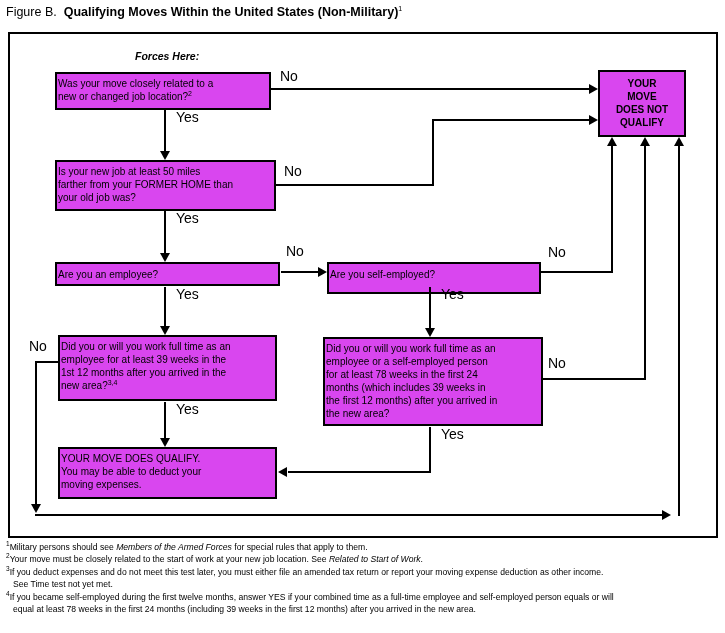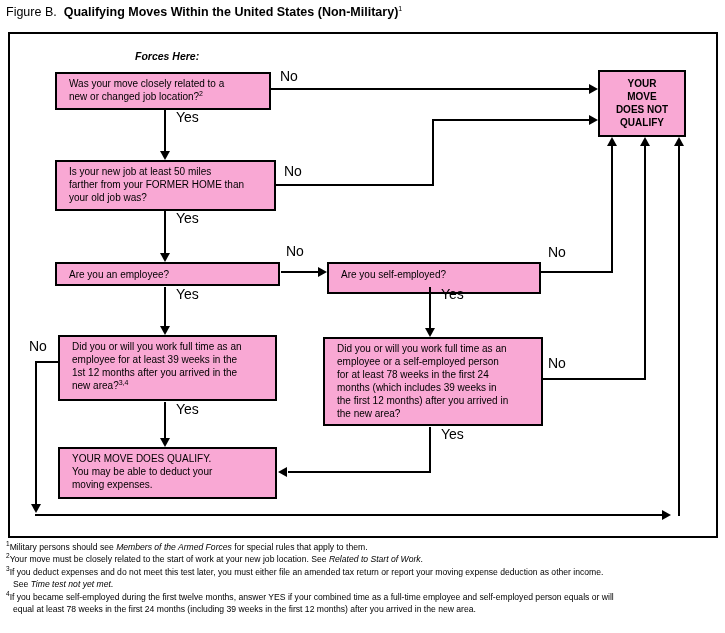--- a/index.html
+++ b/index.html
@@ -5,22 +5,22 @@
   html,body{margin:0;padding:0;background:#fff;}
   #root{
     position:relative;width:725px;height:633px;background:#fff;color:#000;
     font-family:"Liberation Sans","DejaVu Sans",sans-serif;overflow:hidden;
   }
   .title{position:absolute;left:6px;top:5px;font-size:12.5px;white-space:nowrap;}
   .title .main{font-weight:bold;}
   sup{font-size:7px;vertical-align:super;line-height:0;}
   .border-rect{position:absolute;border:2px solid #000;background:transparent;}
   .box{
-    position:absolute;box-sizing:border-box;border:2px solid #000;background:#f9a8d4;
-    font-size:10px;line-height:13px;padding:3px 12px;white-space:pre-line;
+    position:absolute;box-sizing:border-box;border:2px solid #000;background:#d946ef;
+    font-size:10px;line-height:13px;padding:3px 1px;white-space:pre-line;
   }
   .h{position:absolute;height:2px;background:#000;}
   .v{position:absolute;width:2px;background:#000;}
   .ar{position:absolute;width:0;height:0;border-top:5px solid transparent;border-bottom:5px solid transparent;border-left:9px solid #000;}
   .al{position:absolute;width:0;height:0;border-top:5px solid transparent;border-bottom:5px solid transparent;border-right:9px solid #000;}
   .au{position:absolute;width:0;height:0;border-left:5px solid transparent;border-right:5px solid transparent;border-bottom:9px solid #000;}
   .ad{position:absolute;width:0;height:0;border-left:5px solid transparent;border-right:5px solid transparent;border-top:9px solid #000;}
   .lbl{position:absolute;font-size:14px;line-height:11px;}
   .start{position:absolute;font-style:italic;font-weight:bold;font-size:10.5px;}
   .nq{font-weight:bold;text-align:center;padding-top:5px;line-height:13px;}
@@ -127,18 +127,18 @@
 
   <div class="box nq" style="left:598px;top:70px;width:88px;height:67px;">YOUR
 MOVE
 DOES NOT
 QUALIFY</div>
 
   <div class="footnotes">
     <div class="footnote"><sup>1</sup><span><span>Military persons should see </span><span style="font-style: italic;">Members of the Armed Forces</span><span> for special rules that apply to them.</span></span></div>
     <div class="footnote"><sup>2</sup><span><span>Your move must be closely related to the start of work at your new job location. See </span><span style="font-style: italic;">Related to Start of Work</span><span>.</span></span></div>
     <div class="footnote"><sup>3</sup><span><span>If you deduct expenses and do not meet this test later, you must either file an amended tax return or report your moving expense deduction as other income.
-See </span><span style="font-style: italic;">Time test not yet met</span><span>.</span></span></div>
+See </span><span style="">Time test not yet met</span><span>.</span></span></div>
     <div class="footnote"><sup>4</sup><span><span>If you became self-employed during the first twelve months, answer YES if your combined time as a full-time employee and self-employed person equals or will
 equal at least 78 weeks in the first 24 months (including 39 weeks in the first 12 months) after you arrived in the new area.</span></span></div>
   </div>
 
 </div>
 
 </body></html>

